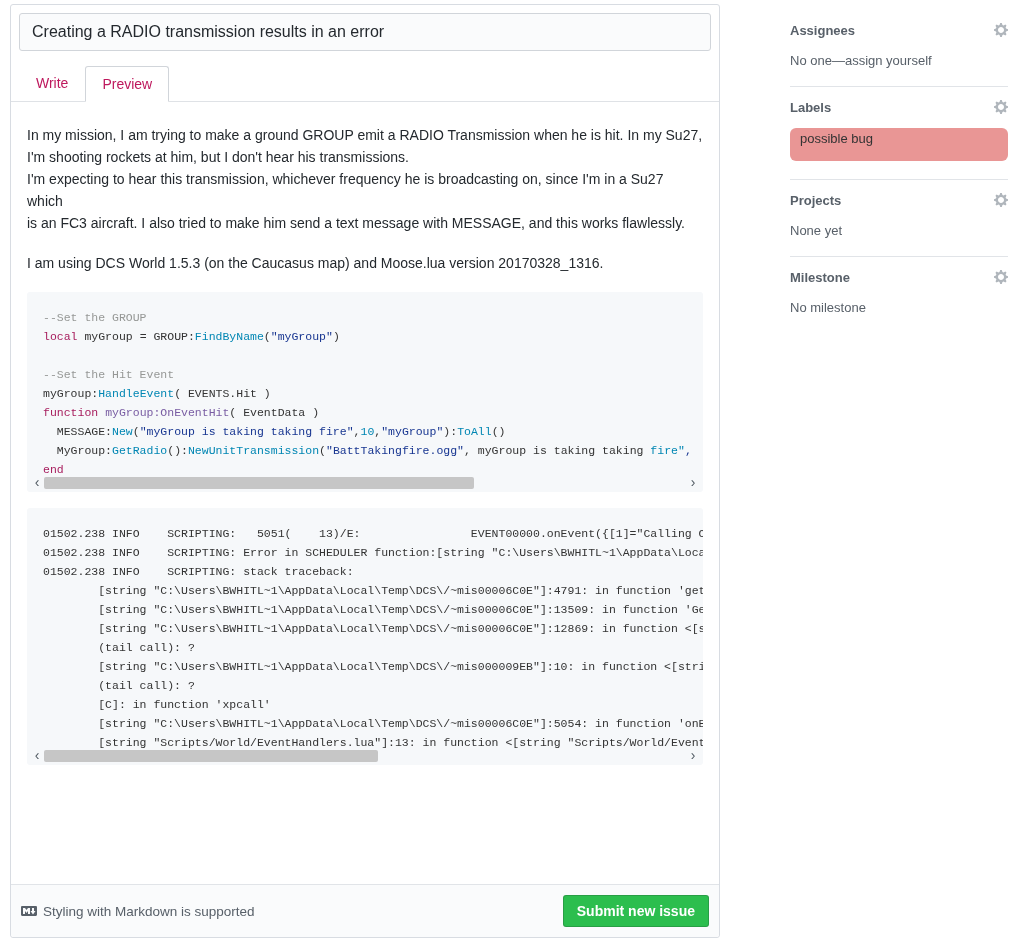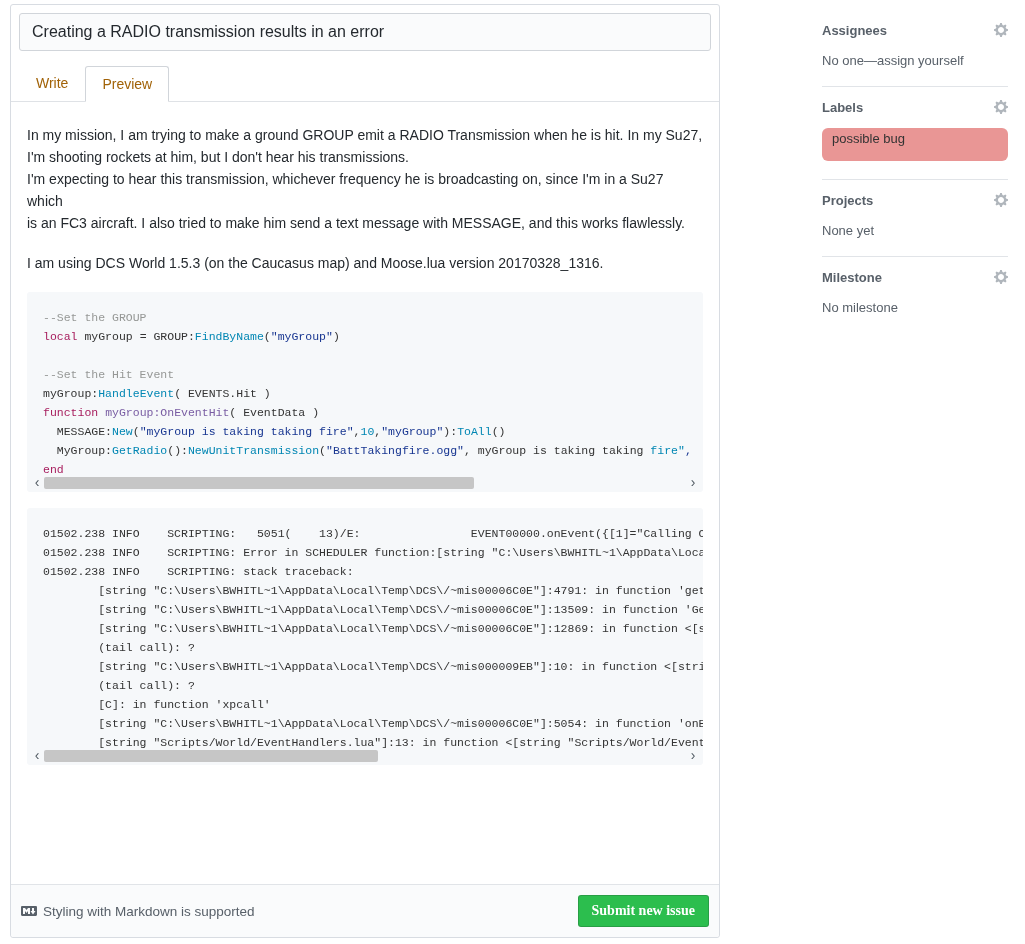--- a/index.html
+++ b/index.html
@@ -9,21 +9,21 @@
           font-family:"Liberation Sans", sans-serif; color:#24292e; overflow:hidden; }
 
   
   .main { position:absolute; left:10px; top:4px; width:710px; height:934px;
           border:1px solid #d8dce2; border-radius:3px; background:#fff;
           display:flex; flex-direction:column; }
   .title-input { margin:8px; height:38px; padding:0 12px; font-size:16px; color:#24292e;
                  background:#fafbfc; border:1px solid #d1d5da; border-radius:3px;
                  font-family:"Liberation Sans", sans-serif; outline:none; }
   .tabnav { display:flex; align-items:flex-end; padding:6px 0 0 8px; border-bottom:1px solid #dfe2e6; }
-  .tab { padding:9px 16px; font-size:14px; color:#a16207; border:1px solid transparent;
+  .tab { padding:9px 16px; font-size:14px; color:#be185d; border:1px solid transparent;
          border-radius:3px 3px 0 0; cursor:pointer; }
   .tab.active { background:#fff; border-color:#d1d5da; border-bottom-color:#fff; margin-bottom:-1px; }
 
   .preview-body { padding:22px 16px 0 16px; font-size:14px; line-height:22px; color:#24292e; }
   .preview-body p { margin:0 0 18px 0; white-space:pre-line; }
 
   .code-block { background:#f6f8fa; border-radius:3px; margin-bottom:16px; }
   .code-block pre { margin:0; padding:16px 16px 12px 16px; overflow:hidden; white-space:pre;
                     font-family:"Liberation Mono","DejaVu Sans Mono",monospace;
                     font-size:11.5px; line-height:19px; color:#333; }
@@ -38,27 +38,27 @@
   .sb-track { flex:1; position:relative; height:12px; }
   .sb-thumb { position:absolute; top:0; left:0; height:12px; background:#c6c6c6; border-radius:2px; cursor:pointer; }
   .thumb-code { width:67%; }
   .thumb-log  { width:52%; }
 
   .form-footer { margin-top:auto; border-top:1px solid #e1e4e8; background:#fafbfc;
                  display:flex; align-items:center; justify-content:space-between;
                  padding:10px 10px; border-radius:0 0 3px 3px; }
   .md-note { display:flex; align-items:center; gap:6px; font-size:13.5px; color:#586069; }
   .submit-btn { background:var(--green); color:#fff; font-weight:bold; font-size:14px;
-                font-family:Liberation Serif, serif;
+                font-family:Liberation Sans, sans-serif;
                 border:1px solid rgba(27,31,35,.2); border-radius:3px;
                 padding:7px 13px; cursor:pointer; }
 
   
   .sidebar { position:absolute; left:790px; top:10px; width:218px; font-size:13px; }
-  .side-section { padding:12px 0 18px 0; border-bottom:1px solid #e1e4e8;margin-left:32px; }
+  .side-section { padding:12px 0 18px 0; border-bottom:1px solid #e1e4e8; }
   .side-section.last { border-bottom:none; }
   .side-heading-row { display:flex; align-items:center; justify-content:space-between; }
   .side-heading { font-weight:bold; color:#586069; font-size:13px; }
   .gear { cursor:pointer; display:inline-flex; }
   .side-value { margin-top:15px; color:#586069; cursor:pointer; }
   .side-label { margin-top:13px; height:33px; line-height:22px; padding-left:10px;
                 background:var(--label-bg); color:#333; border-radius:6px; font-size:13px; cursor:pointer; }
 </style>
 </head>
 <body>

